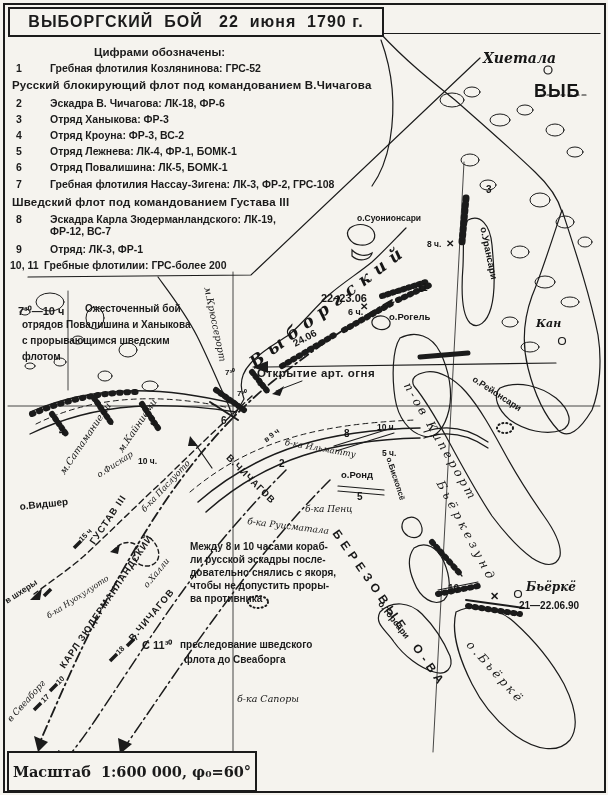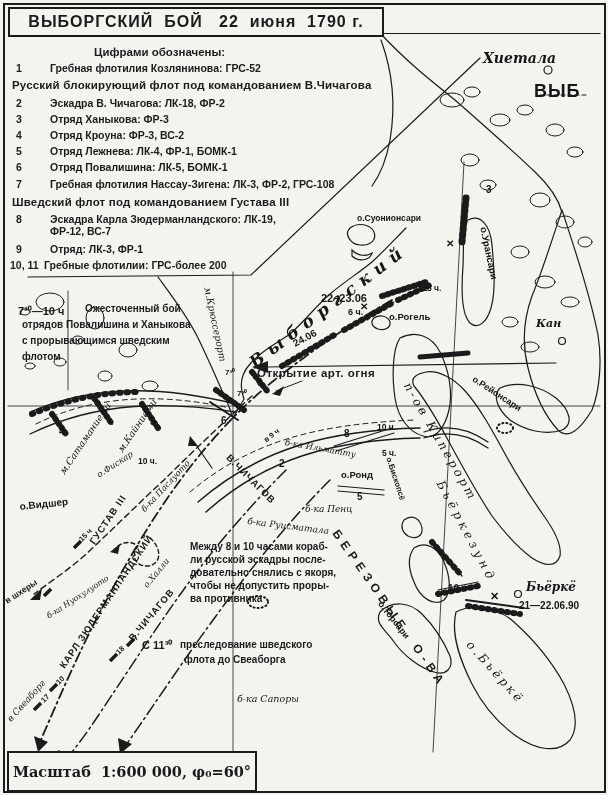--- a/index.html
+++ b/index.html
@@ -208,21 +208,21 @@
 
 <div id="legend">
   <div class="h">Цифрами обозначены:</div>
   <div class="lrow" style="left:0;top:22px">
     <span class="n">1</span>
     <span class="tx">Гребная флотилия Козлянинова: ГРС-52</span>
   </div>
   <div class="sec" style="top:39px">Русский блокирующий флот под командованием В.Чичагова</div>
   <div class="lrow" style="left:0;top:57px">
     <span class="n">2</span>
-    <span class="tx">Эскадра В. Чичагова: ЛК-18, ФР-2</span>
+    <span class="tx">Эскадра В. Чичагова: ЛК-18, ФР-6</span>
   </div>
   <div class="lrow" style="left:0;top:73px">
     <span class="n">3</span>
     <span class="tx">Отряд Ханыкова: ФР-3</span>
   </div>
   <div class="lrow" style="left:0;top:89px">
     <span class="n">4</span>
     <span class="tx">Отряд Кроуна: ФР-3, ВС-2</span>
   </div>
   <div class="lrow" style="left:0;top:105px">
@@ -278,21 +278,21 @@
 
 <div id="scalebox">
   <span class="s">Масштаб  1:600 000, φ₀=60°</span>
 </div>
 
 <div id="labels">
     <div class="ml pl" style="left: 483px; top: 50px; font-size: 14px;">Хиетала</div>
     <div class="ml " style="left: 534px; top: 81px; font-size: 18px; letter-spacing: 1px;">ВЫБ</div>
     <div class="ml " style="left: 357px; top: 213px; font-size: 8.5px;">о.Суонионсари</div>
     <div class="ml " style="left: 489px; top: 226px; font-size: 9.5px; transform: rotate(78deg);">о.Урансари</div>
-    <div class="ml " style="left: 427px; top: 239px; font-size: 8.5px; margin-top: 44px;">8 ч.</div>
+    <div class="ml " style="left: 427px; top: 239px; font-size: 8.5px;">8 ч.</div>
     <div class="ml " style="left: 486px; top: 184px; font-size: 10px;">3</div>
     <div class="ml " style="left: 417px; top: 282px; font-size: 10px;">11</div>
     <div class="ml " style="left: 321px; top: 292px; font-size: 11px;">22–23.06</div>
     <div class="ml " style="left: 333px; top: 307px; font-size: 9px; margin-left: 15px;">6 ч.</div>
     <div class="ml " style="left: 389px; top: 311px; font-size: 9.5px;">о.Рогель</div>
     <div class="ml " style="left: 291px; top: 339px; font-size: 10px; transform: rotate(-28deg);">24.06</div>
     <div class="ml it" style="left: 213px; top: 286px; font-size: 9.5px; transform: rotate(78deg);">м.Крюссерорт</div>
     <div class="ml big" style="left: 245px; top: 356px; font-size: 17px; transform: rotate(-37deg); letter-spacing: 7px;">Выборгский</div>
     <div class="ml pl" style="left: 536px; top: 317px; font-size: 11px;">Кан</div>
     <div class="ml " style="left: 476px; top: 374px; font-size: 9px; transform: rotate(33deg);">о.Рейонсари</div>

